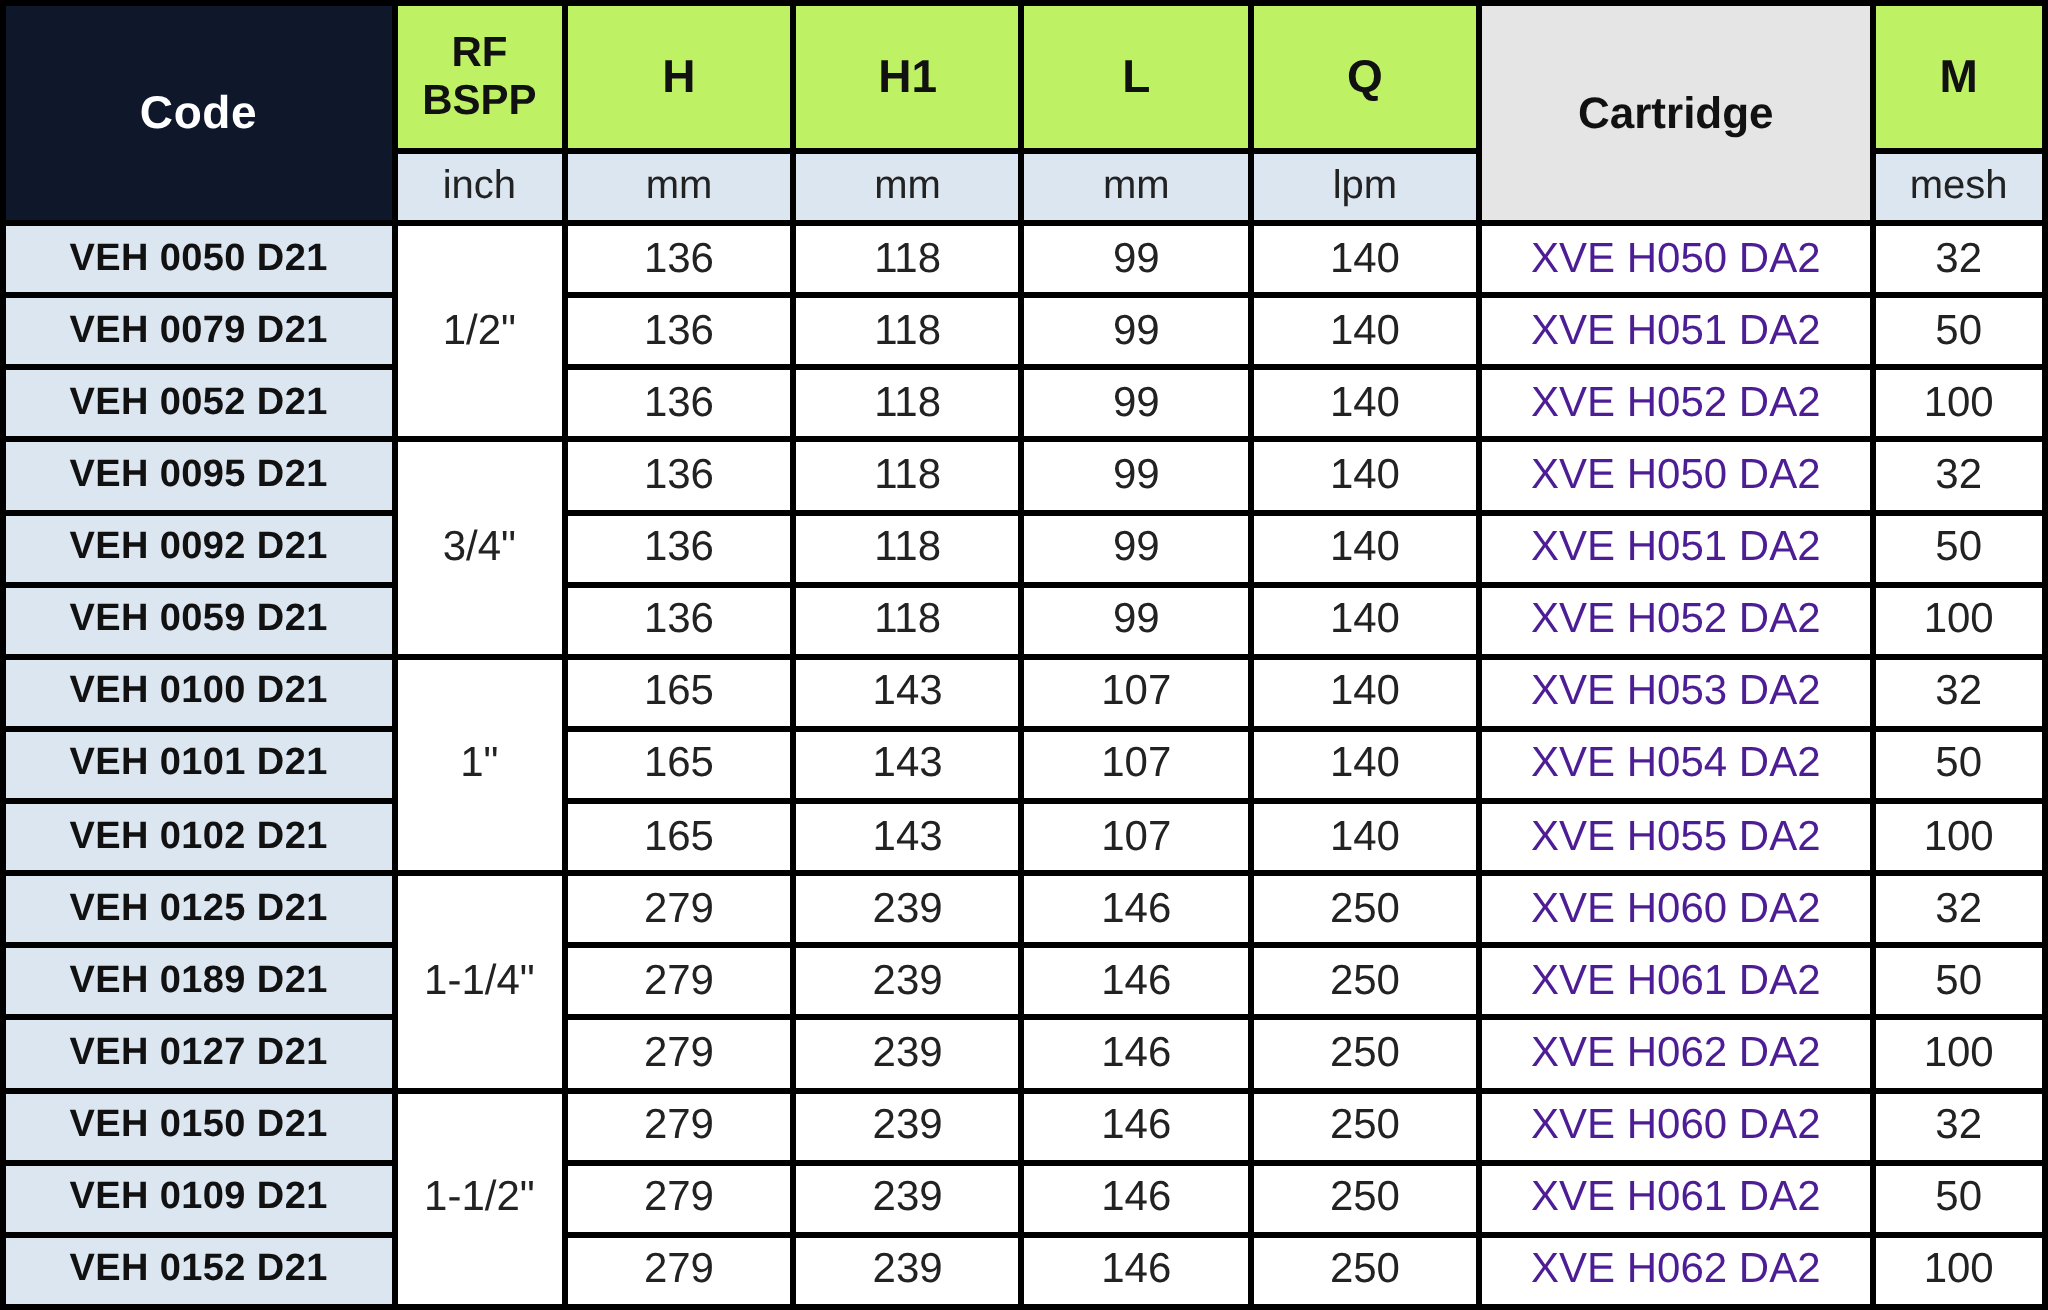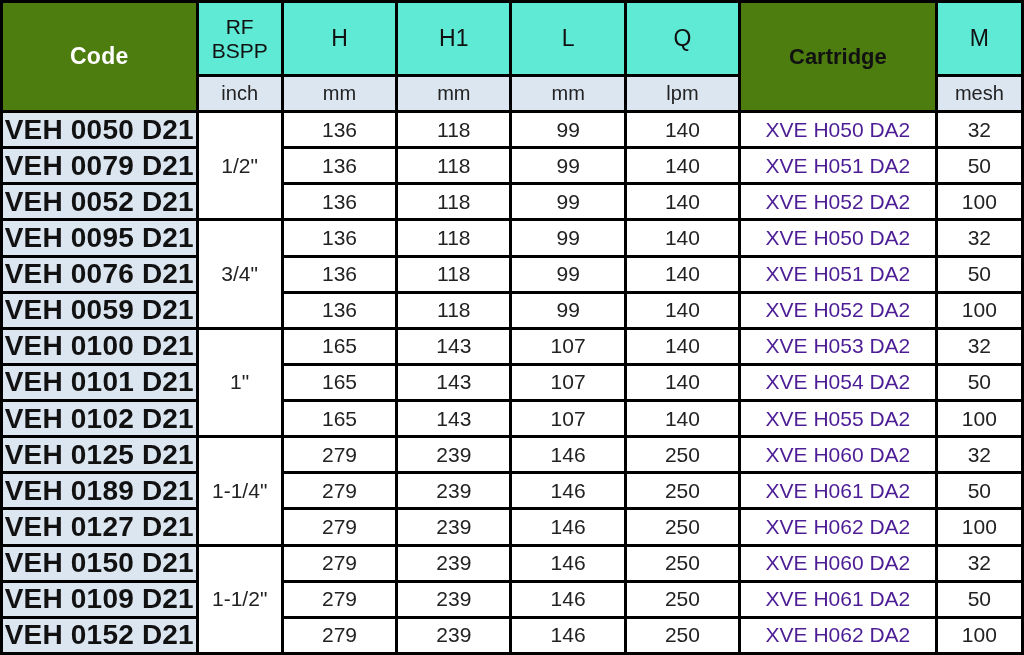--- a/index.html
+++ b/index.html
@@ -27,54 +27,54 @@
   #spec-table th {
     border: 3px solid #000000;
     padding: 0;
     text-align: center;
     vertical-align: middle;
     background-clip: padding-box;
   }
 
   
   .h-code {
-    background: #4d7c0f;
+    background: #0f172a;
     color: #ffffff;
     font-size: 23px;
     font-weight: bold;
     letter-spacing: 0.3px;
   }
   .h-main {
-    background: #5eead4;
+    background: #bef264;
     color: #111111;
     font-size: 23px;
-    font-weight: normal;
+    font-weight: bold;
     line-height: 1.12;
   }
   .h-main.small {
     font-size: 21px;
   }
   .h-unit {
     background: #DCE6F1;
     color: #222222;
     font-size: 20px;
     font-weight: normal;
   }
   .h-cartridge {
-    background: #4d7c0f;
+    background: #e5e5e5;
     color: #111111;
     font-size: 22px;
     font-weight: bold;
   }
 
   
   .c-code {
     background: #DCE6F1;
     color: #111111;
-    font-size: 28px;
+    font-size: 19px;
     font-weight: bold;
     letter-spacing: 0.2px;
   }
   .c-size {
     background: #ffffff;
     color: #222222;
     font-size: 21px;
     font-weight: normal;
   }
   .c-num {
@@ -176,21 +176,21 @@
         <td class="c-code">VEH 0095 D21</td>
         <td class="c-size" rowspan="3">3/4"</td>
         <td class="c-num">136</td>
         <td class="c-num">118</td>
         <td class="c-num">99</td>
         <td class="c-num">140</td>
         <td class="c-cart">XVE H050 DA2</td>
         <td class="c-num">32</td>
       </tr>
       <tr class="data-row">
-        <td class="c-code">VEH 0076 D21</td>
+        <td class="c-code">VEH 0092 D21</td>
         <td class="c-num">136</td>
         <td class="c-num">118</td>
         <td class="c-num">99</td>
         <td class="c-num">140</td>
         <td class="c-cart">XVE H051 DA2</td>
         <td class="c-num">50</td>
       </tr>
       <tr class="data-row">
         <td class="c-code">VEH 0059 D21</td>
         <td class="c-num">136</td>

